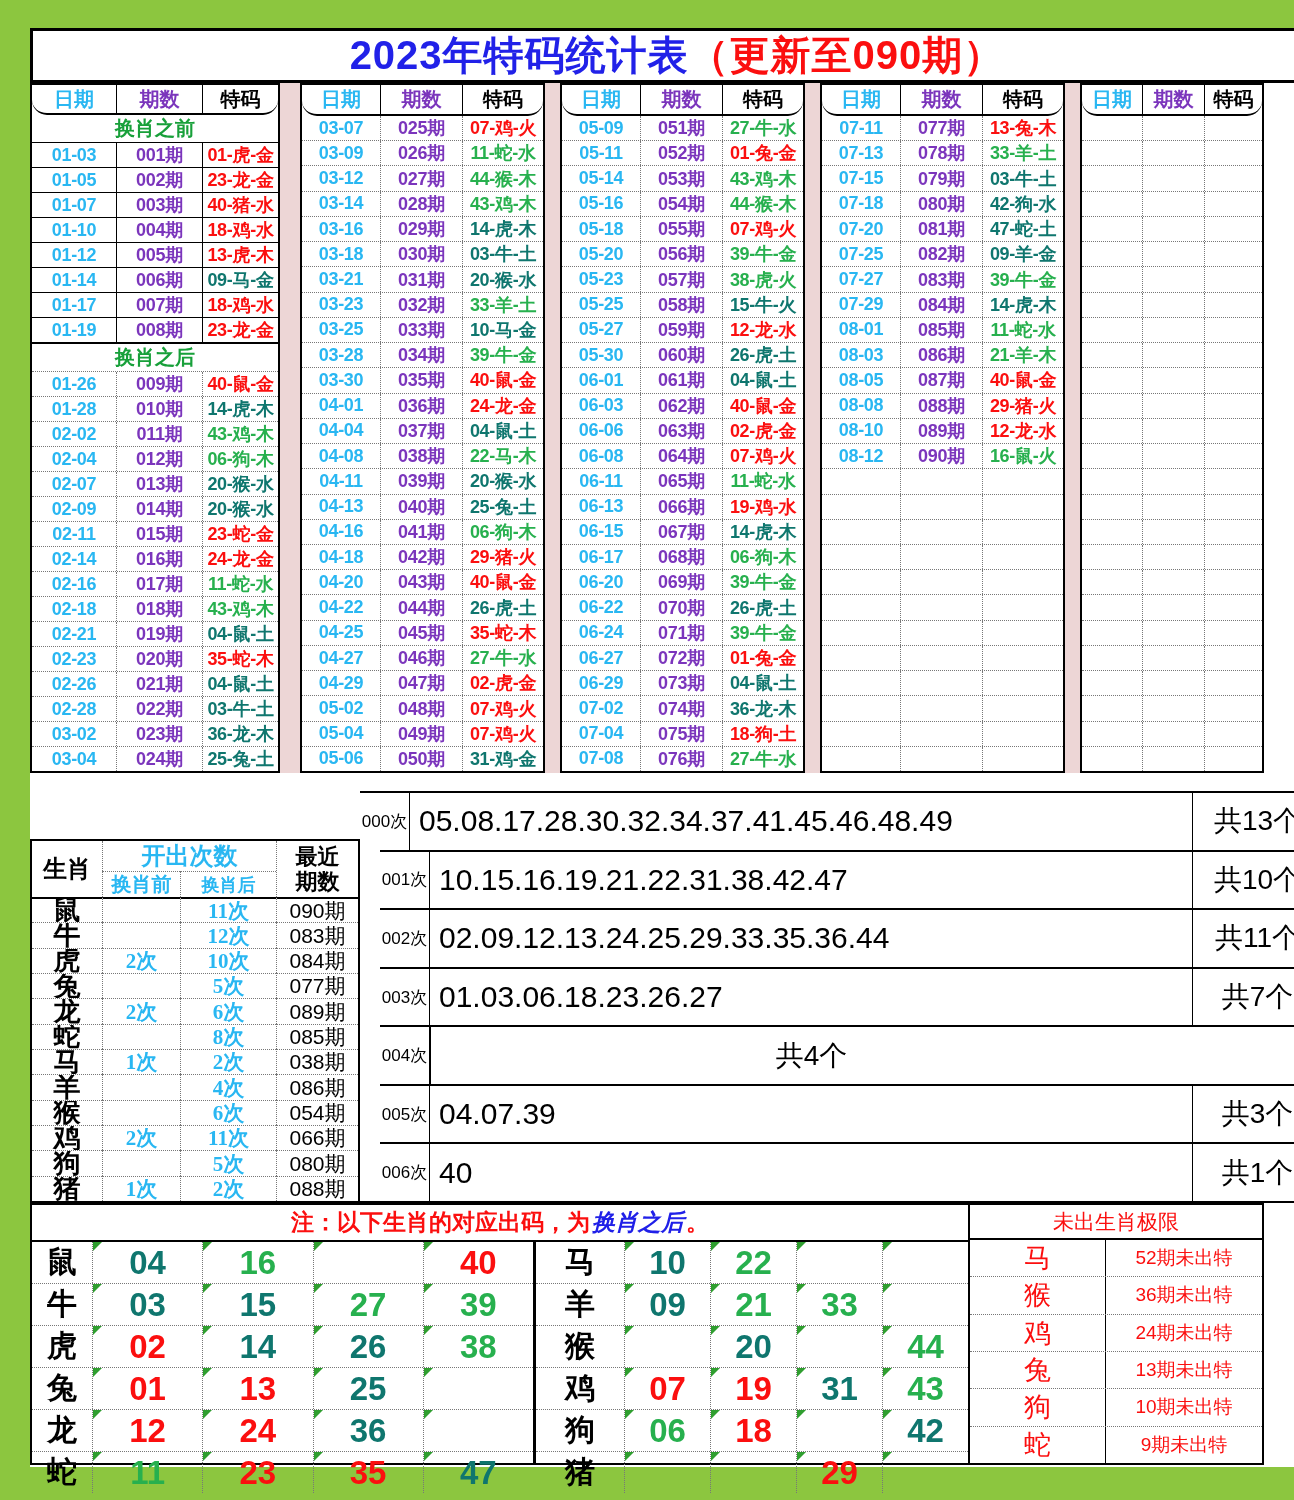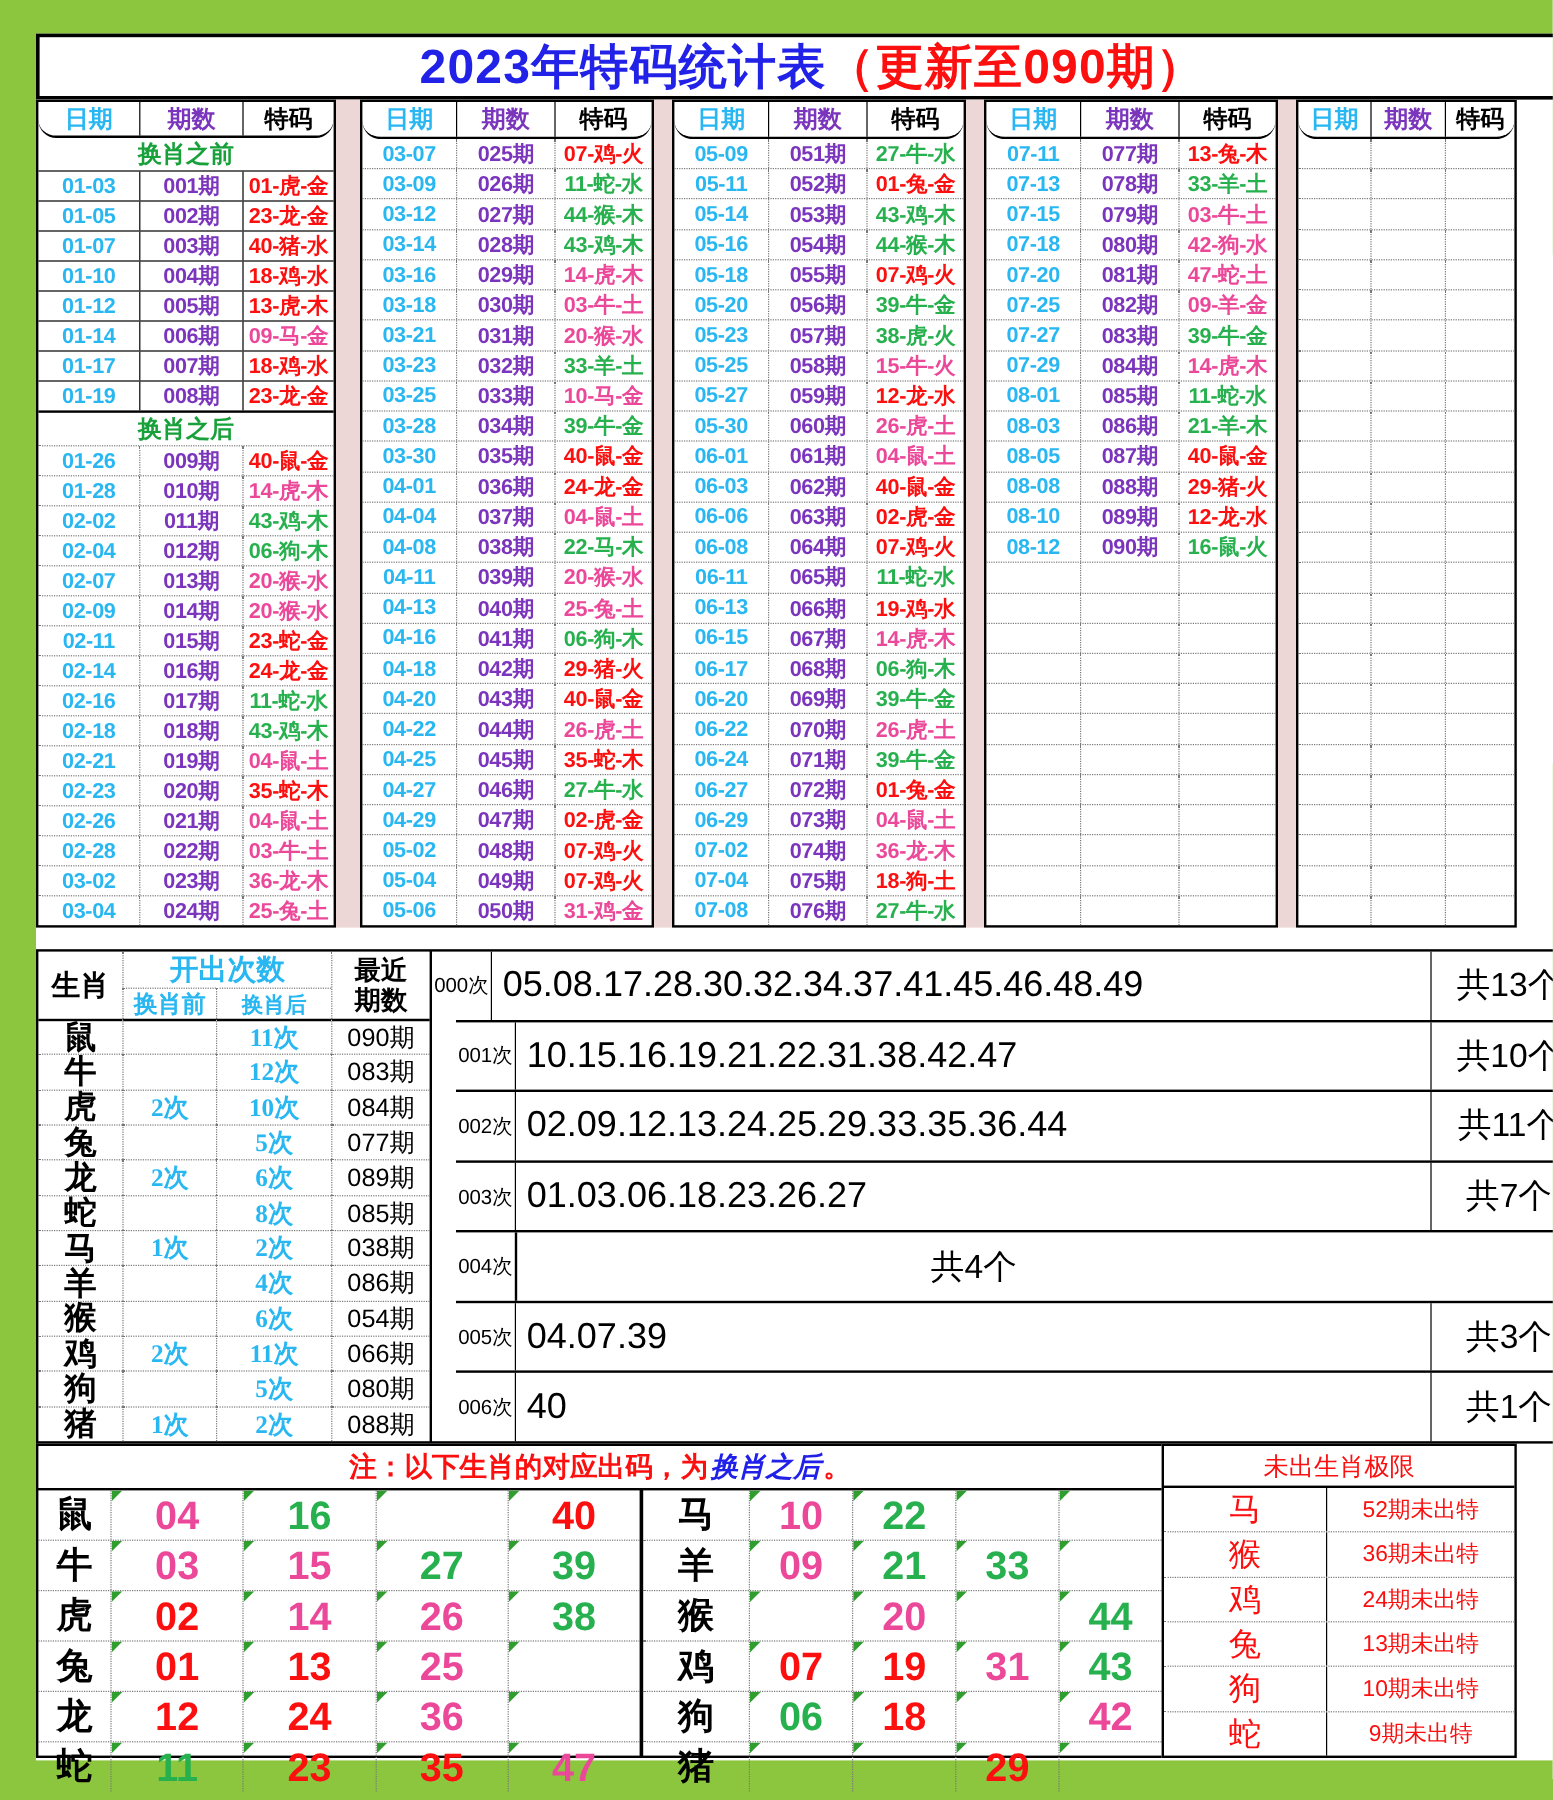--- a/index.html
+++ b/index.html
@@ -31,27 +31,27 @@
   .trow.v-d .cell + .cell { border-left:1px dotted #777; }
   .trow.v-s .cell + .cell { border-left:1px solid #000; }
   .trow.bt-s { border-top:1px solid #000; }
   .trow.bt-n { border-top:none; }
   .trow.sec  { border-top:none; display:flex; align-items:center; justify-content:center;
                color:#18A03A; font-weight:bold; font-size:20px; }
   .trow.sec2 { border-top:2px solid #000; }
   .cd,.hd-date { color:#29B7F2; }
   .cp,.hd-period { color:#7B35BC; }
   .hd-code { color:#000; }
-  .c-red{ color:#FB0F0F; } .c-blue{ color:#ec4899; } .c-green{ color:#27B04E; }
+  .c-red{ color:#FB0F0F; } .c-blue{ color:#0f766e; } .c-green{ color:#27B04E; }
 
   
   .stats { height:412px; margin-top:18px; display:flex; }
   .zt { width:330px; border:2px solid #000; display:grid;
         grid-template-columns:70px 78px 96px 1fr;
-        grid-template-rows:30px 26px repeat(12, 1fr); }
+        grid-template-rows:30px 26px repeat(12, 1fr);margin-top:48px; }
   .zc { display:flex; align-items:center; justify-content:center; overflow:hidden; white-space:nowrap; }
   .cyan-serif { color:#29B7F2; font-family:"Liberation Serif","DejaVu Serif",serif; font-weight:bold; }
   .zh-zodiac { grid-row:1/3; font-weight:bold; font-size:24px; }
   .zh-count  { grid-column:2/4; font-size:24px; border-left:1px dotted #777; }
   .zh-before { grid-row:2; grid-column:2; font-size:20px; border-left:1px dotted #777; border-top:1px dotted #777; }
   .zh-after  { grid-row:2; grid-column:3; font-size:18px; border-left:1px dotted #777; border-top:1px dotted #777; }
   .zh-recent { grid-row:1/3; grid-column:4; border-left:1px dotted #777; font-weight:bold; font-size:22px;
                flex-direction:column; line-height:1.15; }
   .zb { border-top:1px dotted #777; }
   .zb.first { border-top:2px solid #000; }

